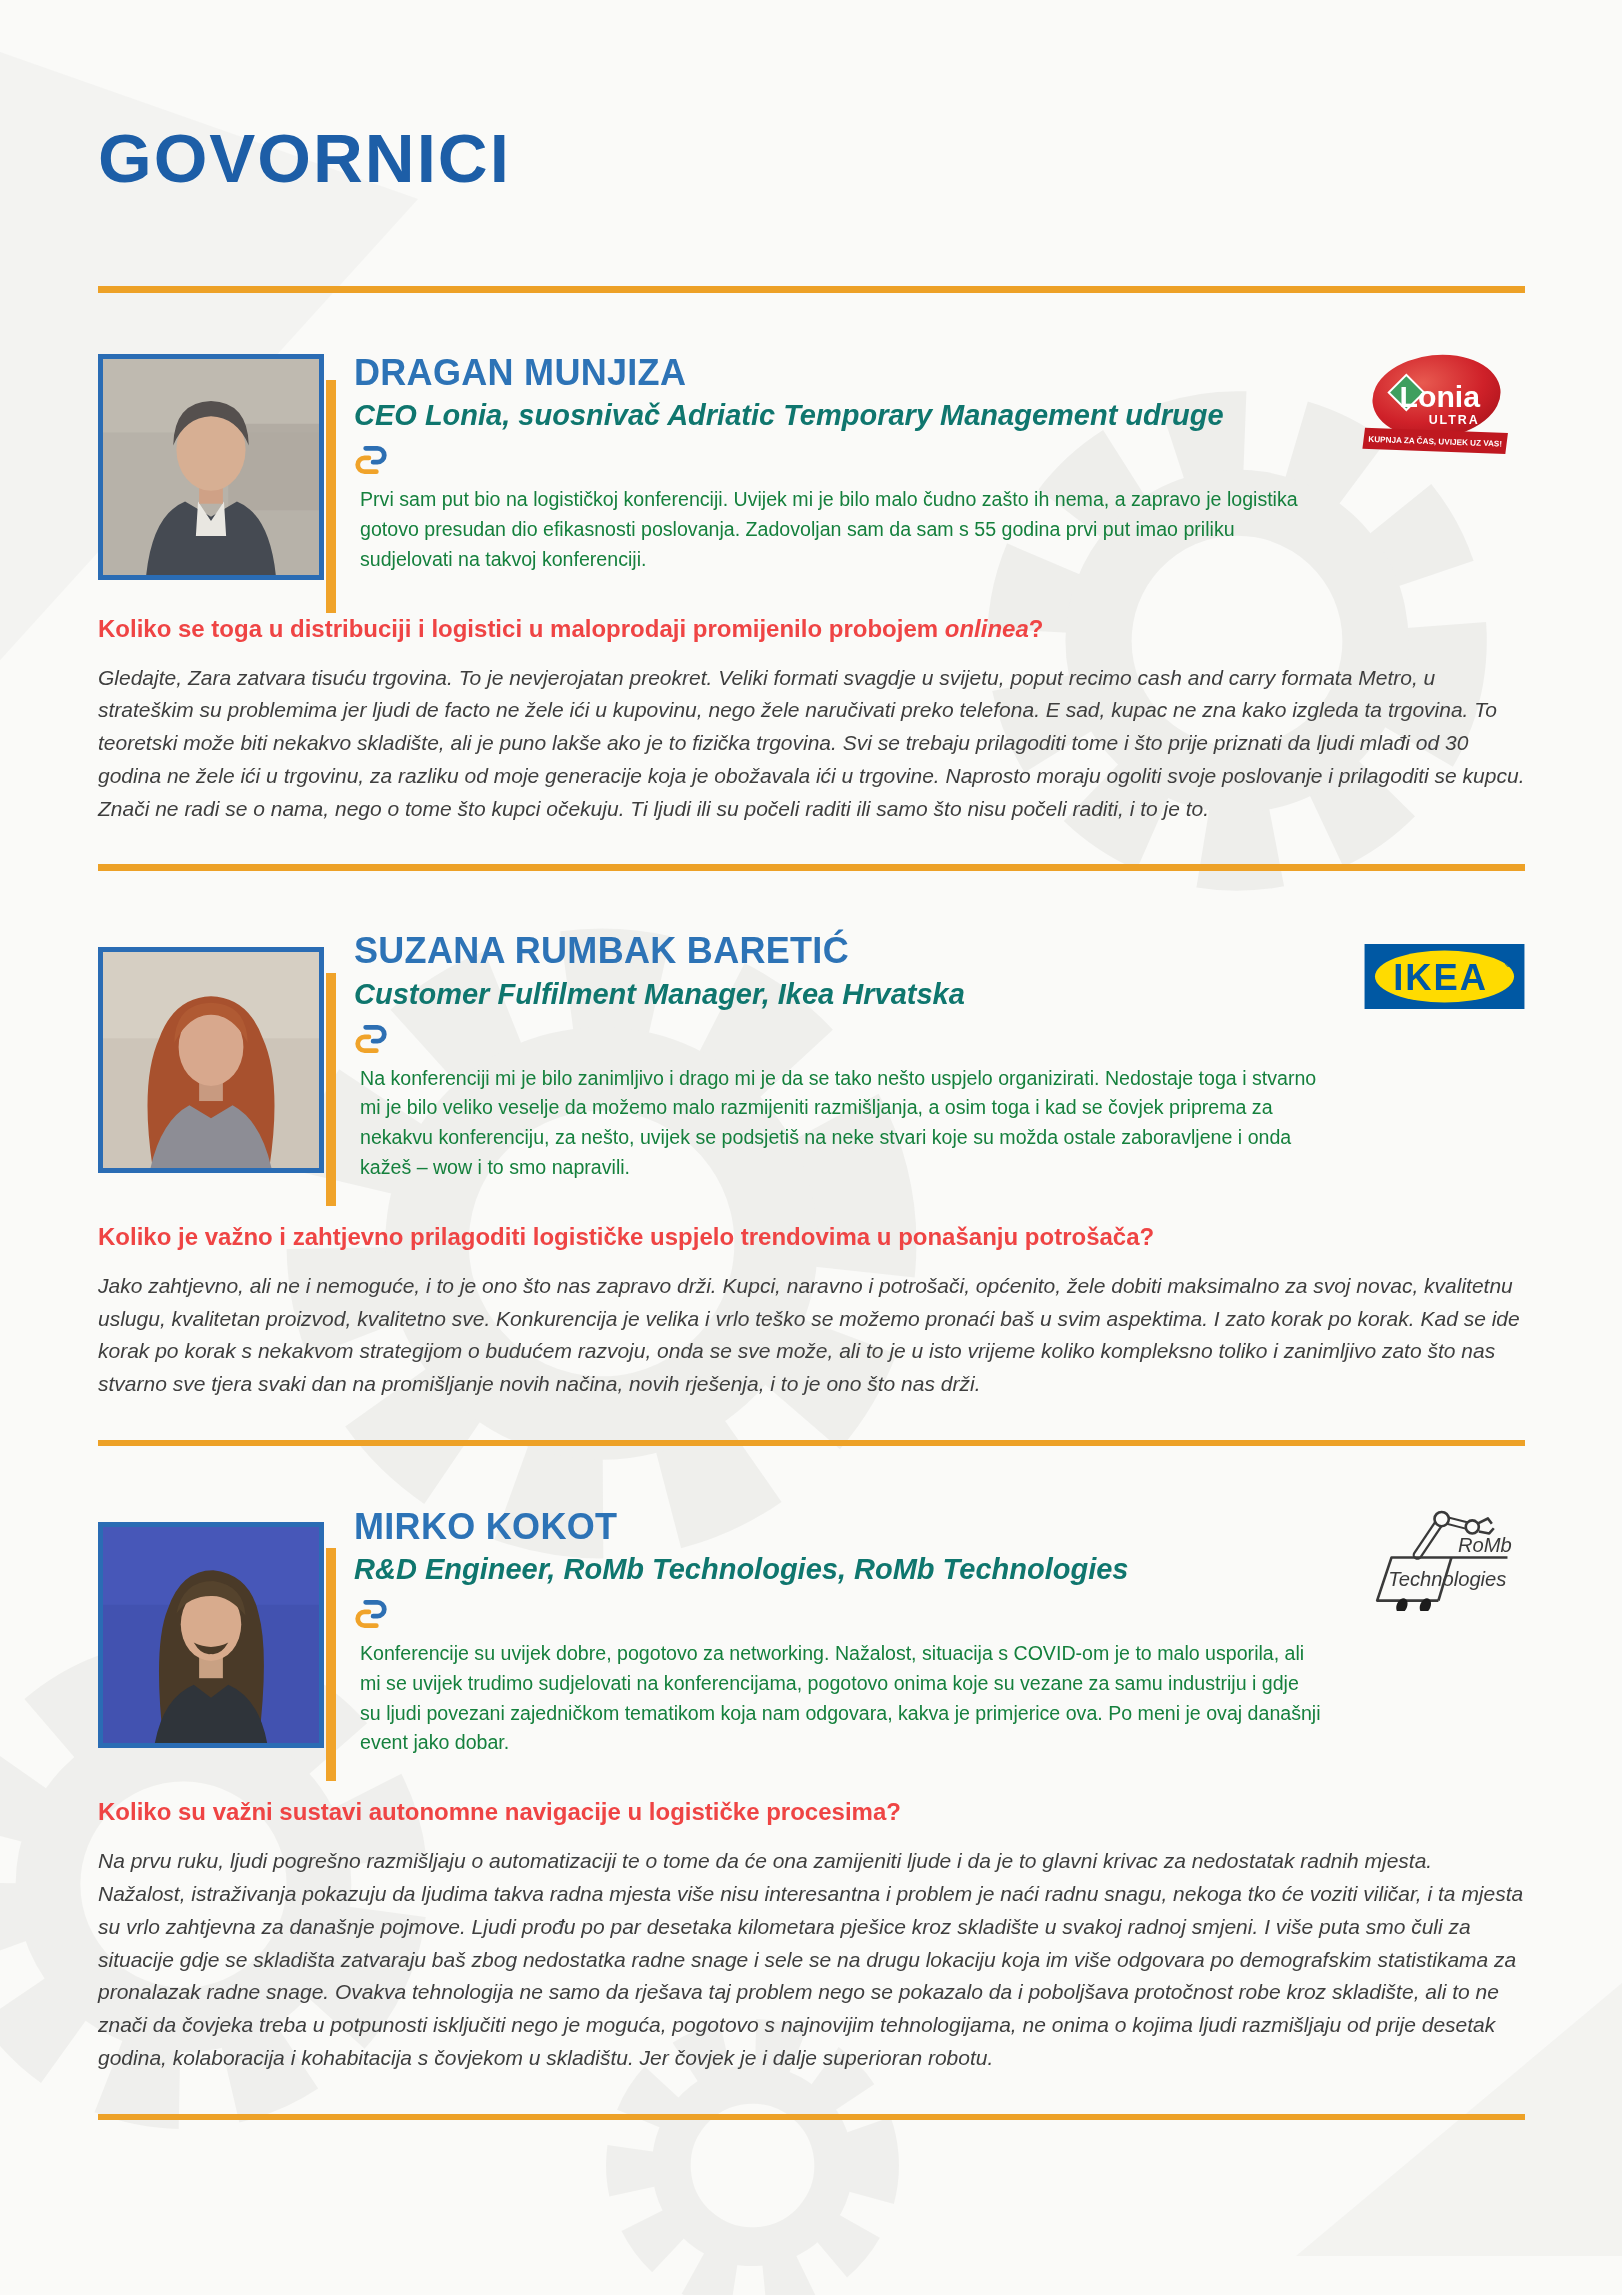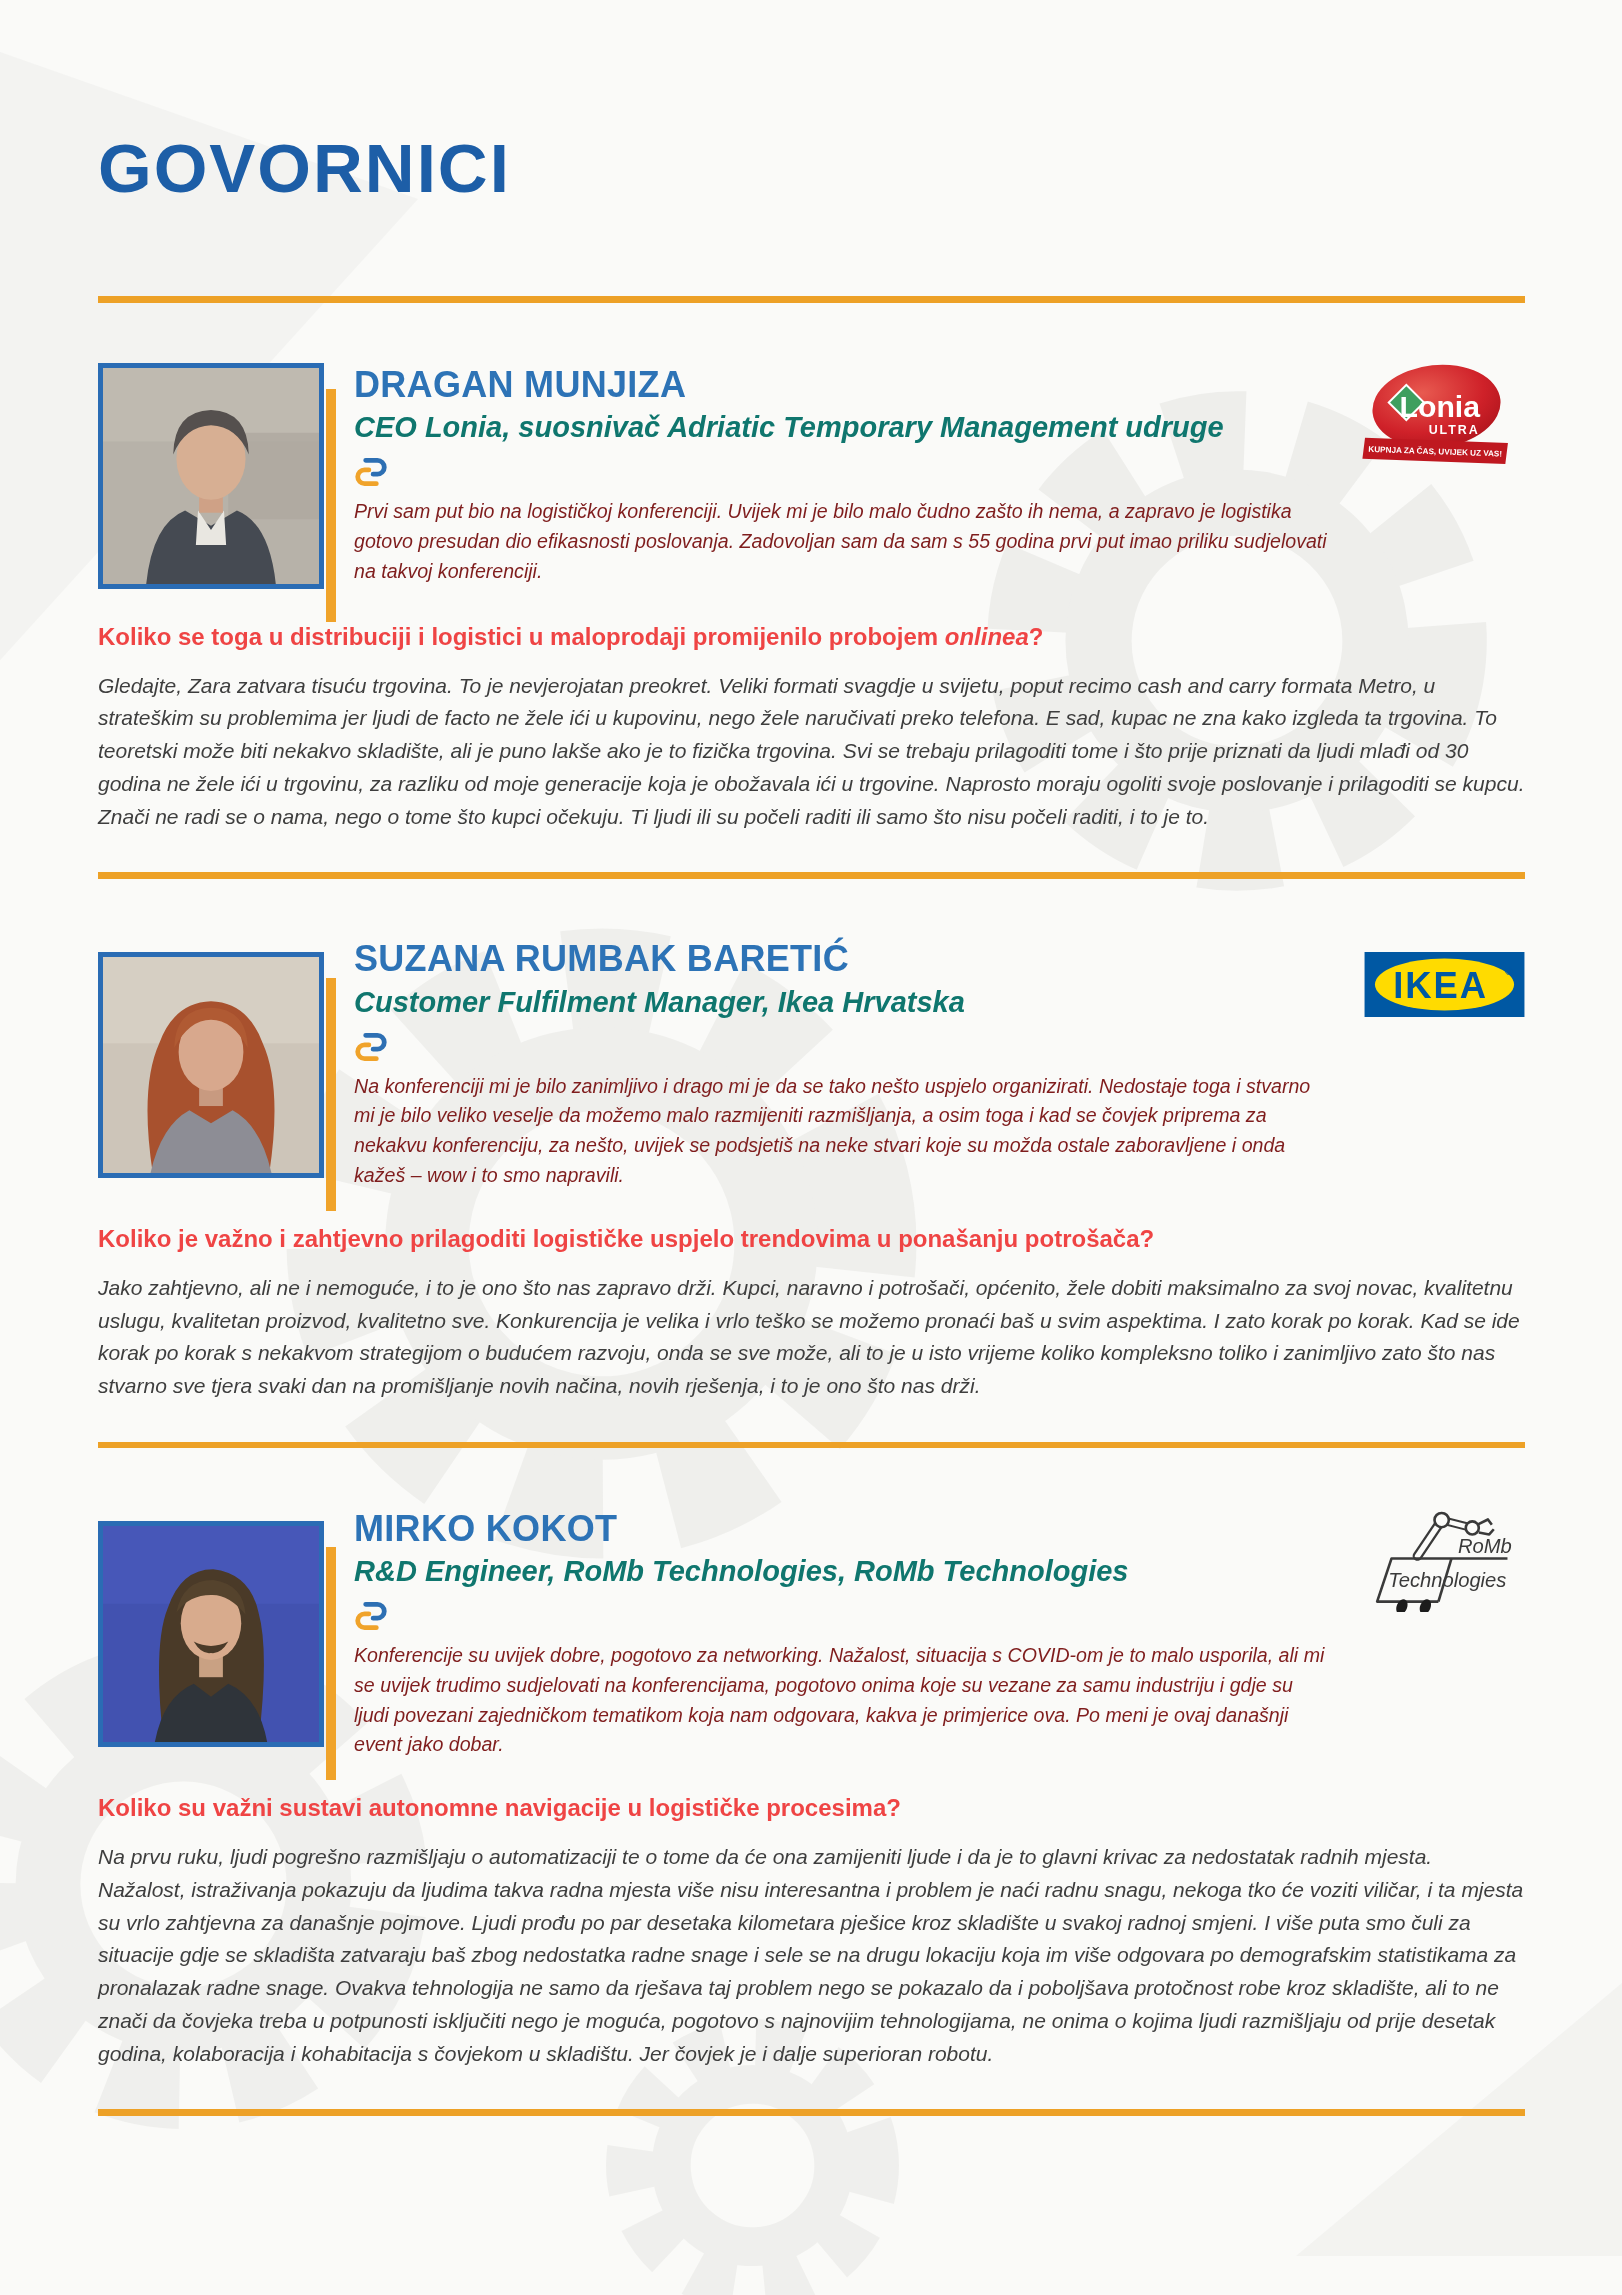--- a/index.html
+++ b/index.html
@@ -11,21 +11,21 @@
     font-family:"Liberation Sans","DejaVu Sans",sans-serif;
     box-sizing:border-box;
   }
   .watermarks{position:absolute;inset:0;z-index:0;pointer-events:none;}
   .gear{position:absolute;opacity:.5;}
   .bg-wedge{position:absolute;left:-92px;top:19.6px;width:510px;height:641px;
     background:#efefec;clip-path:polygon(0 0,100% 28%,18% 100%);opacity:.6;}
   .bg-wedge2{position:absolute;right:-79px;bottom:39px;width:406px;height:340px;
     background:#ececea;clip-path:polygon(100% 0,100% 100%,0 100%);opacity:.55;}
 
-  .content{position:relative;z-index:1;padding:12px 98px;}
+  .content{position:relative;z-index:1;padding:2px 98px;}
 
   .title{
     margin:0;padding-top:122px;
     font-size:69px;line-height:1;font-weight:800;letter-spacing:2px;
     color:#1d5ea7;
   }
   .divider{height:6.5px;background:#eda127;border:none;margin:0;}
   .divider.first{margin-top:93px;}
 
   .speaker{padding:60px 0 39px 0;}
@@ -44,21 +44,21 @@
     margin:1.3px 0 7.9px 0;
     font-size:36px;line-height:1.05;font-weight:800;letter-spacing:0.3px;
     color:#2d73b6;
   }
   .speaker-role{
     margin:0 0 10.5px 0;
     font-size:29px;line-height:1.15;font-weight:700;color:#0f766e;font-style:italic;
   }
   .quote-icon{width:34px;height:34px;margin:1.3px 0 7.9px 0;display:block;}
   .speaker-quote{
-    margin:0;font-style:italic;font-size:19.6px;line-height:1.52;color:#7f1d1d;
+    margin:6px;font-size:19.6px;line-height:1.52;color:#15803d;
   }
   .logo-slot{position:absolute;right:0;top:-3.9px;}
   .question{
     margin:34px 0 0 0;
     font-size:24px;line-height:1.2;font-weight:800;color:#ef4444;
   }
   .q-em{font-style:italic;font-weight:800;}
   .answer{
     margin:18.3px 0 0 0;
     font-style:italic;font-size:21px;line-height:1.56;color:#3e3e3e;

